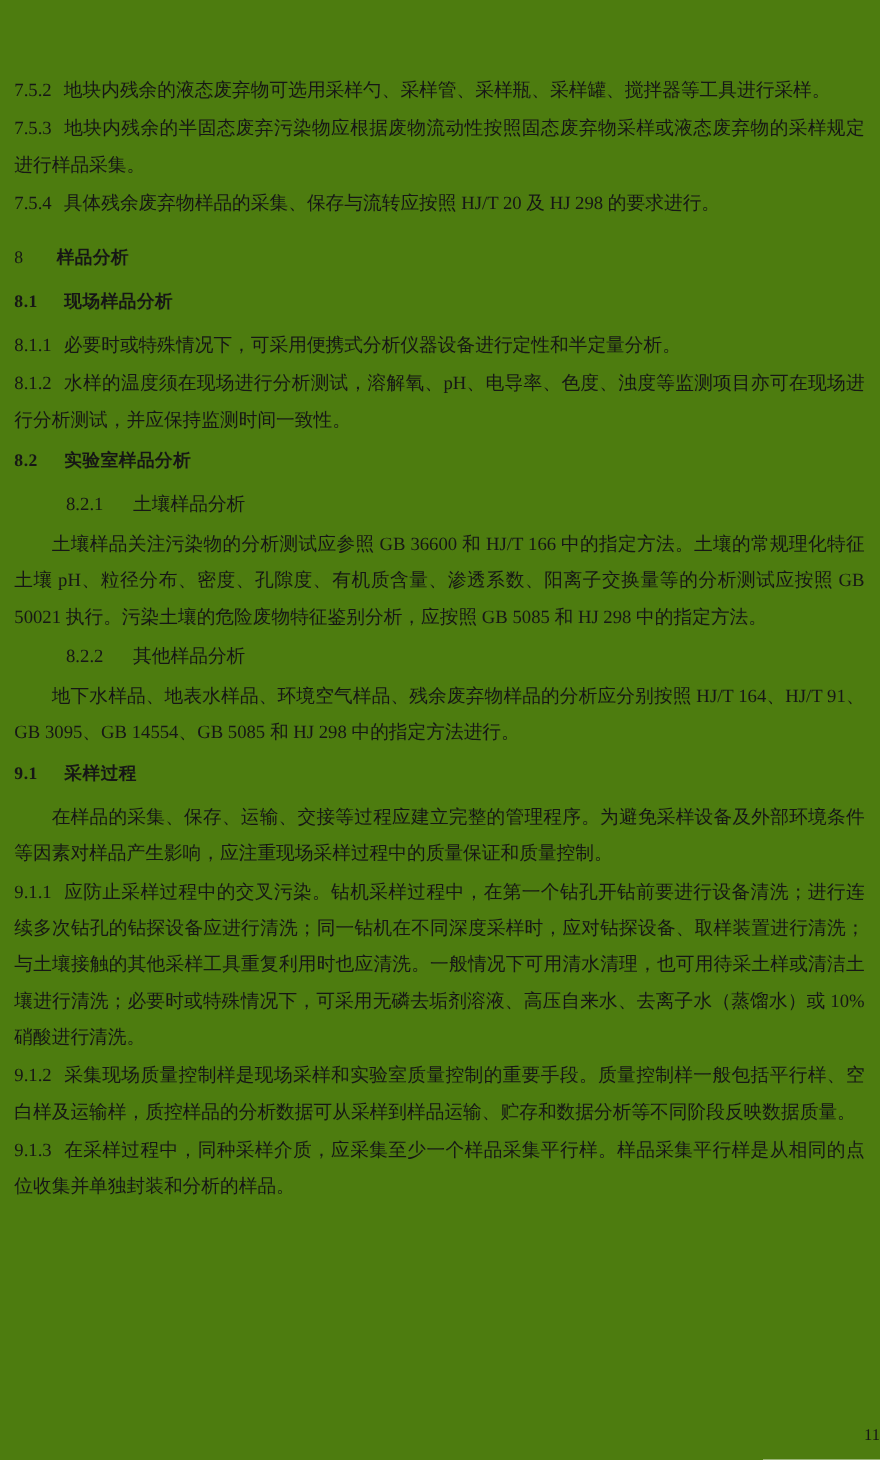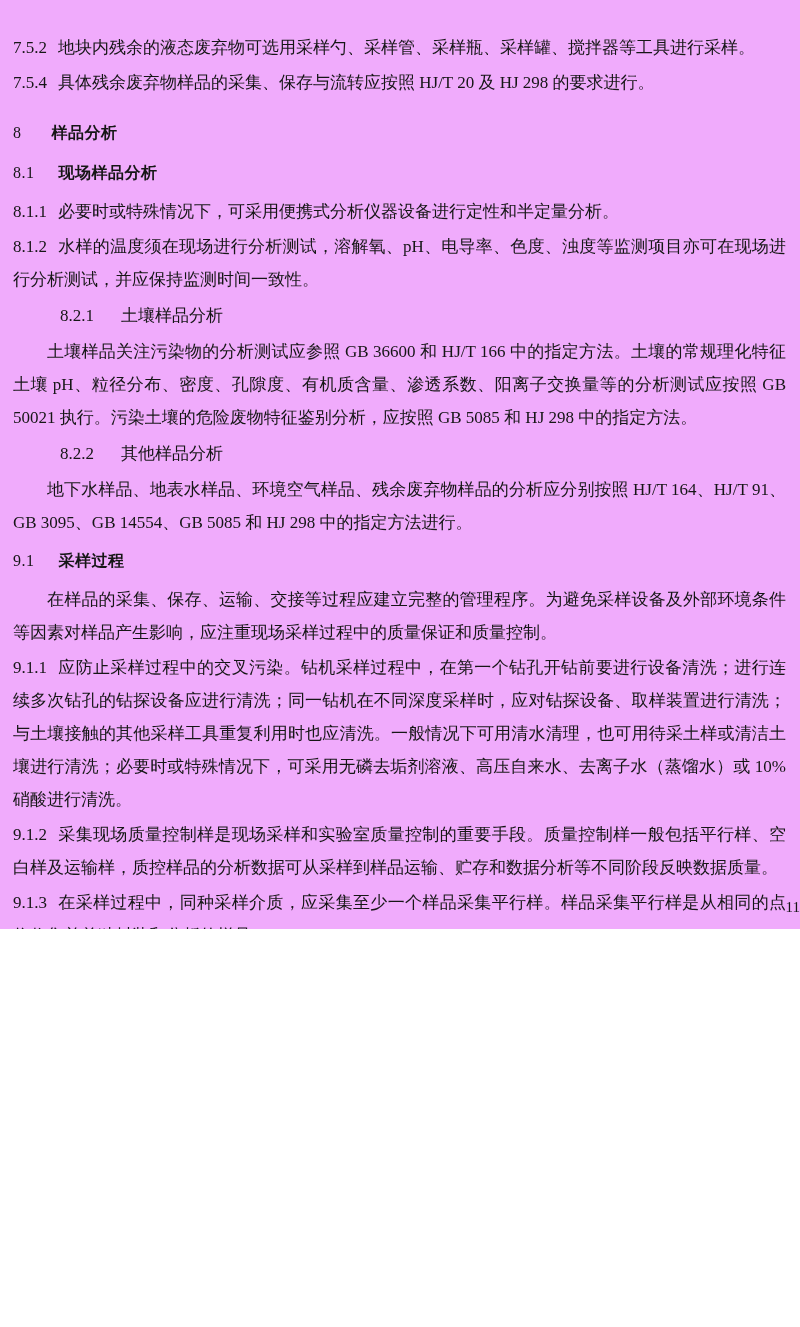--- a/index.html
+++ b/index.html
@@ -3,25 +3,25 @@
 <meta charset="utf-8">
 <style>
   html, body {
     margin: 0;
     padding: 0;
     background: #ffffff;
   }
   .page {
     position: relative;
     width: 800px;
-    height: 929px;
+    height: 1327px;
     box-sizing: border-box;
-    background: #f0abfc;
+    background: #4d7c0f;
     color: #161616;
-    padding: 31px 14px 0 13px;
+    padding: 65px 14px 0 13px;
     overflow: hidden;
     font-family: "Liberation Serif", "DejaVu Serif", serif;
   }
   p.block {
     margin: 0 0 2px 0;
     font-size: 17px;
     line-height: 33px;
     text-align: justify;
   }
   p.block .num {
@@ -37,21 +37,21 @@
     text-align: left;
   }
   .h1, .h2 {
     font-family: "Liberation Sans", "DejaVu Sans", sans-serif;
     font-weight: 700;
     letter-spacing: 0.5px;
   }
   .h1 { margin: 17px 0 7px 0; }
   .h1 .num { display: inline-block; margin-right: 30px; font-weight: 400; font-family: "Liberation Serif", serif; }
   .h2 { margin: 5px 0 6px 0; }
-  .h2 .num { display: inline-block; margin-right: 24px; font-weight: 400; font-family: "Liberation Serif", serif; }
+  .h2 .num { display: inline-block; margin-right: 24px; font-weight: 700; font-family: "Liberation Serif", serif; }
   .h3 {
     font-family: "Liberation Serif", "DejaVu Serif", serif;
     font-weight: 400;
     font-size: 17px;
     margin: 3px 0 3px 0;
   }
   .h3 .num { display: inline-block; margin-right: 27px; margin-left: 47px; }
   .page-number {
     position: absolute;
     left: 0;
@@ -63,32 +63,34 @@
     color: #161616;
   }
 </style>
 </head>
 <body>
 
 <div class="page">
 
   <p class="block"><span class="num">7.5.2</span><span>地块内残余的液态废弃物可选用采样勺、采样管、采样瓶、采样罐、搅拌器等工具进行采样。</span></p>
 
+  <p class="block"><span class="num">7.5.3</span><span>地块内残余的半固态废弃污染物应根据废物流动性按照固态废弃物采样或液态废弃物的采样规定进行样品采集。</span></p>
 
   <p class="block"><span class="num">7.5.4</span><span>具体残余废弃物样品的采集、保存与流转应按照 HJ/T 20 及 HJ 298 的要求进行。</span></p>
 
   <div class="h1"><span class="num">8</span><span>样品分析</span></div>
 
   <div class="h2"><span class="num">8.1</span><span>现场样品分析</span></div>
 
   <p class="block"><span class="num">8.1.1</span><span>必要时或特殊情况下，可采用便携式分析仪器设备进行定性和半定量分析。</span></p>
 
   <p class="block"><span class="num">8.1.2</span><span>水样的温度须在现场进行分析测试，溶解氧、pH、电导率、色度、浊度等监测项目亦可在现场进行分析测试，并应保持监测时间一致性。</span></p>
 
 
+  <div class="h2"><span class="num">8.2</span><span>实验室样品分析</span></div>
 
   <div class="h3"><span class="num">8.2.1</span><span>土壤样品分析</span></div>
 
   <p class="block indent"><span>土壤样品关注污染物的分析测试应参照 GB 36600 和 HJ/T 166 中的指定方法。土壤的常规理化特征土壤 pH、粒径分布、密度、孔隙度、有机质含量、渗透系数、阳离子交换量等的分析测试应按照 GB 50021 执行。污染土壤的危险废物特征鉴别分析，应按照 GB 5085 和 HJ 298 中的指定方法。</span></p>
 
   <div class="h3"><span class="num">8.2.2</span><span>其他样品分析</span></div>
 
   <p class="block indent"><span>地下水样品、地表水样品、环境空气样品、残余废弃物样品的分析应分别按照 HJ/T 164、HJ/T 91、GB 3095、GB 14554、GB 5085 和 HJ 298 中的指定方法进行。</span></p>
 
 

